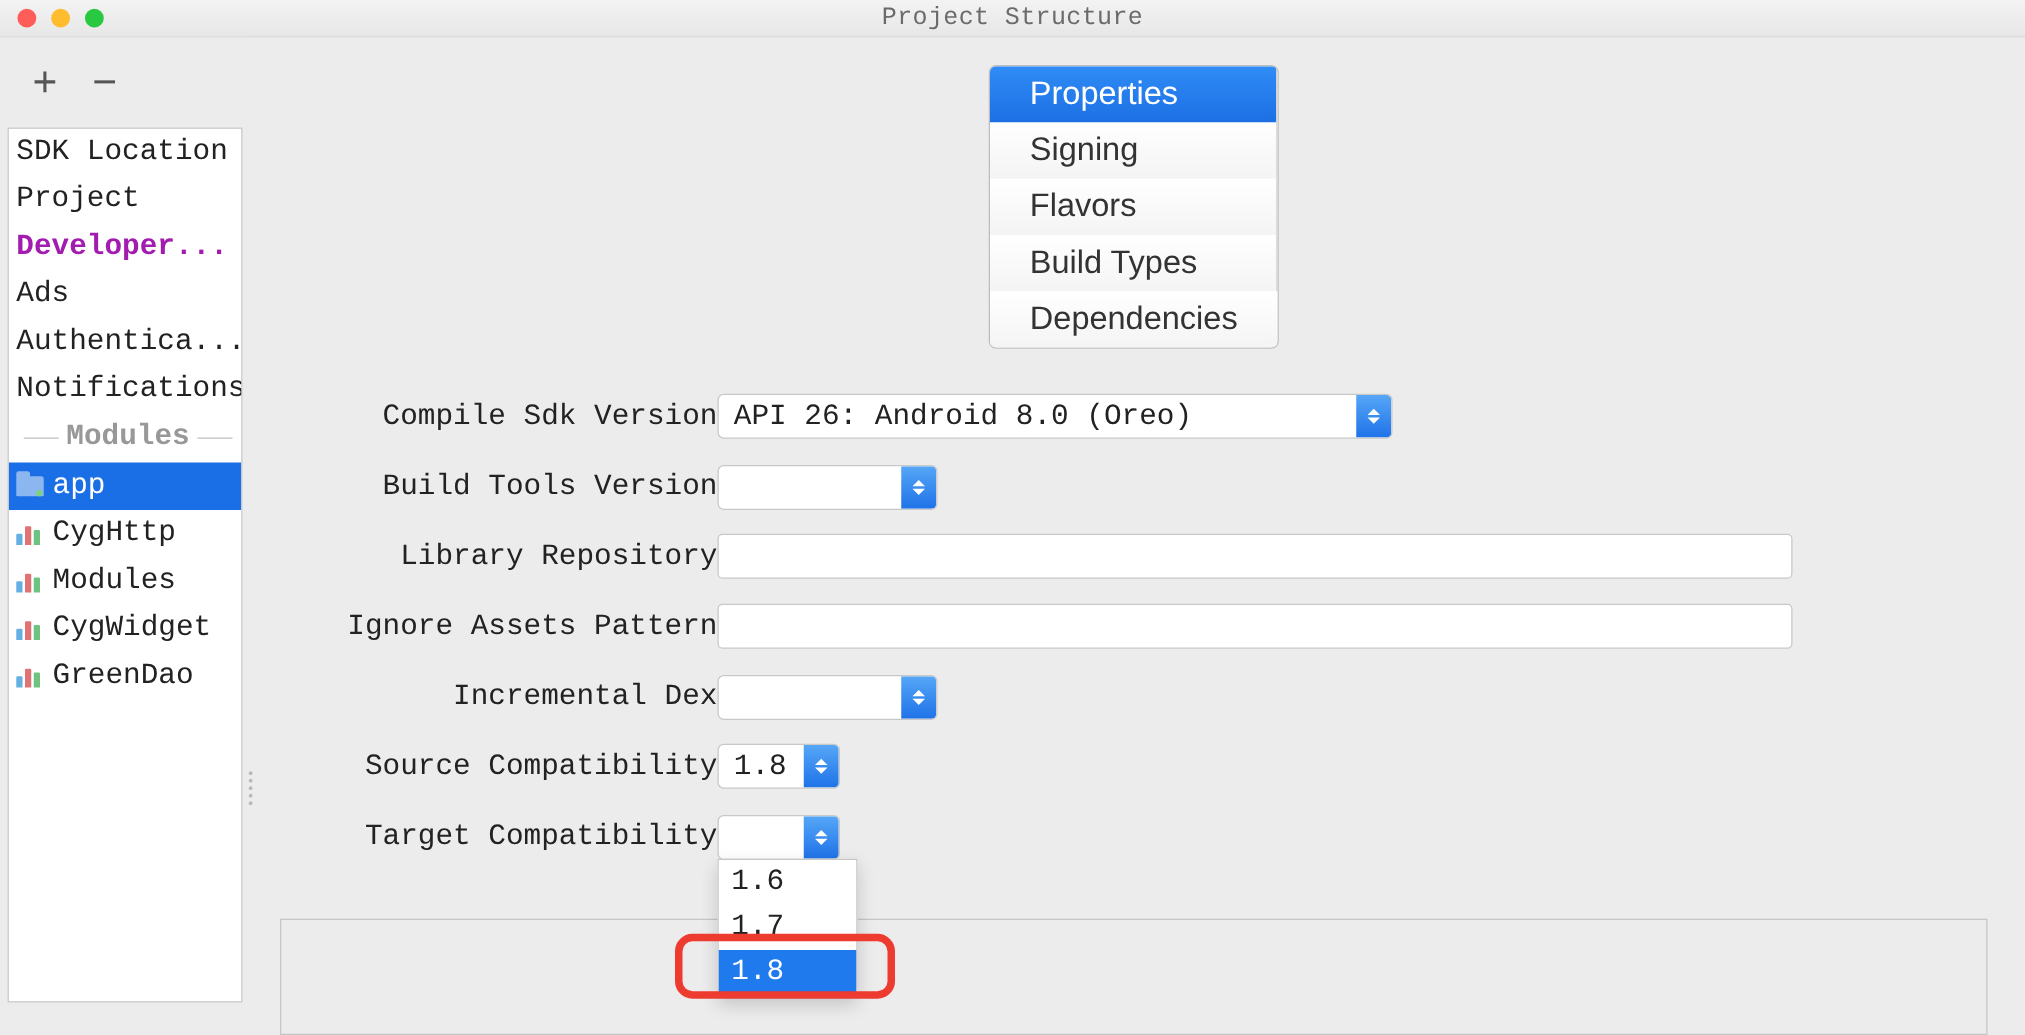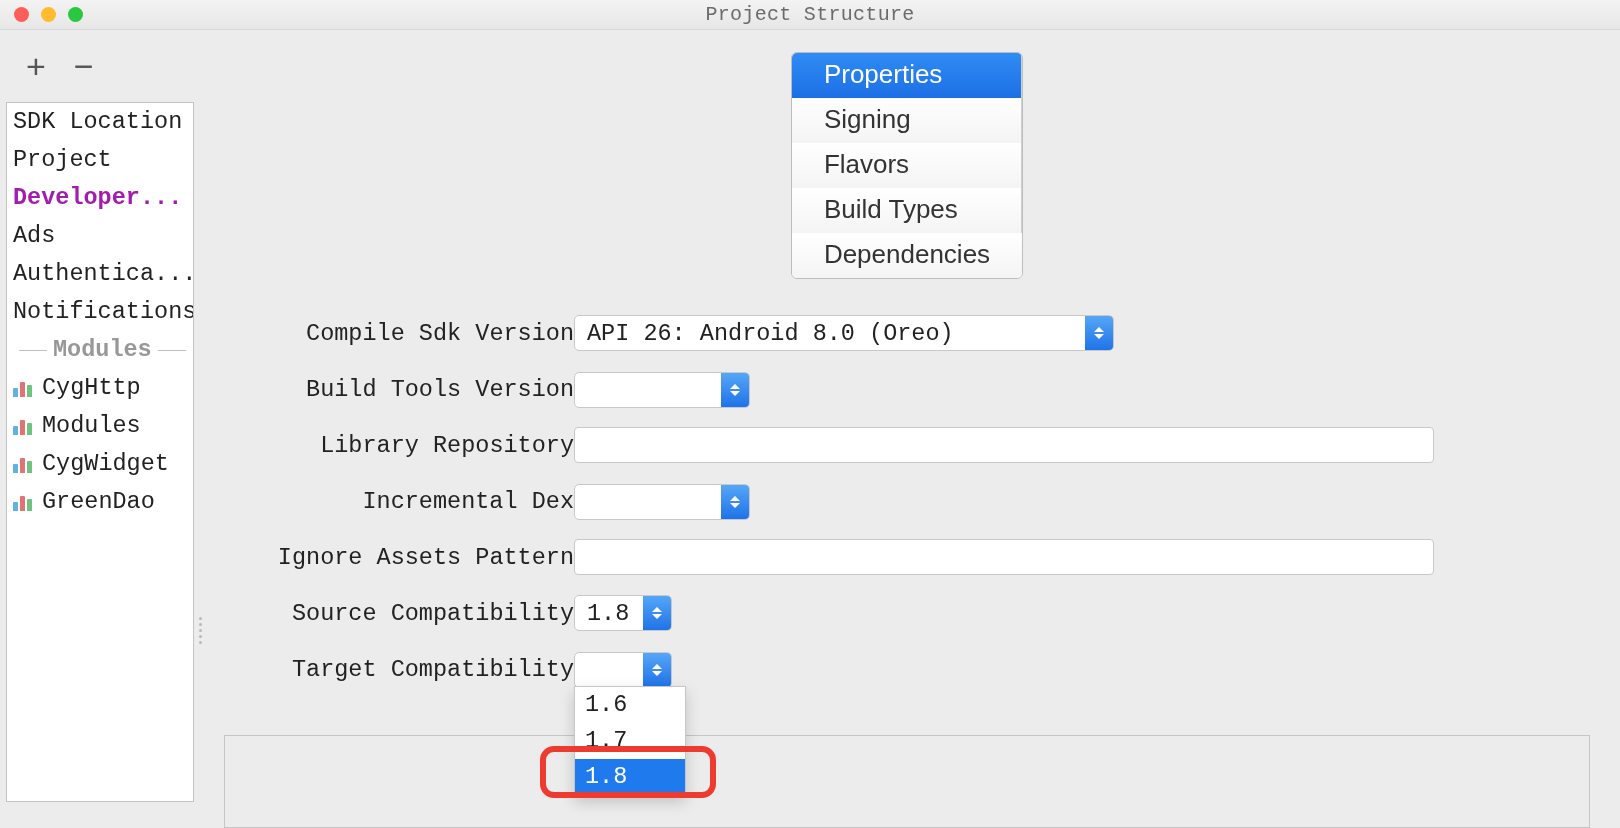--- a/index.html
+++ b/index.html
@@ -305,20 +305,24 @@
       <div class="sb-item">SDK Location</div>
       <div class="sb-item">Project</div>
 
       <div class="sb-item sb-sub">Developer...</div>
       <div class="sb-item">Ads</div>
       <div class="sb-item">Authentica...</div>
       <div class="sb-item">Notifications</div>
 
       <div class="sb-item sb-group"><span>Modules</span></div>
 
+      <div class="sb-item sb-mod sb-selected">
+        <span class="folder-icon"></span>
+        <span class="mod-text">app</span>
+      </div>
       <div class="sb-item sb-mod">
         <span class="mod-icon">
             <span class="b1"></span>
             <span class="b2"></span>
             <span class="b3"></span>
           </span>
         <span class="mod-text">CygHttp</span>
       </div>
       <div class="sb-item sb-mod">
         <span class="mod-icon">
@@ -398,37 +402,37 @@
       </div>
 
       <div class="row">
         <div class="label">Library Repository</div>
         <div class="field">
           <div class="textbox"></div>
         </div>
       </div>
 
       <div class="row">
+        <div class="label">Ignore Assets Pattern</div>
+        <div class="field">
+          <div class="textbox"></div>
+        </div>
+      </div>
+
+      <div class="row">
         <div class="label">Incremental Dex</div>
         <div class="field">
           <div class="combo" style="width:176px">
             <span class="combo-text"></span>
             <span style="flex:1"></span>
             <span class="combo-btn">
                 <i class="caret-up"></i>
                 <i class="caret-down"></i>
               </span>
           </div>
-        </div>
-      </div>
-
-      <div class="row">
-        <div class="label">Ignore Assets Pattern</div>
-        <div class="field">
-          <div class="textbox"></div>
         </div>
       </div>
 
       <div class="row">
         <div class="label">Source Compatibility</div>
         <div class="field">
           <div class="combo" style="width:98px">
             <span class="combo-text">1.8</span>
             <span style="flex:1"></span>
             <span class="combo-btn">

